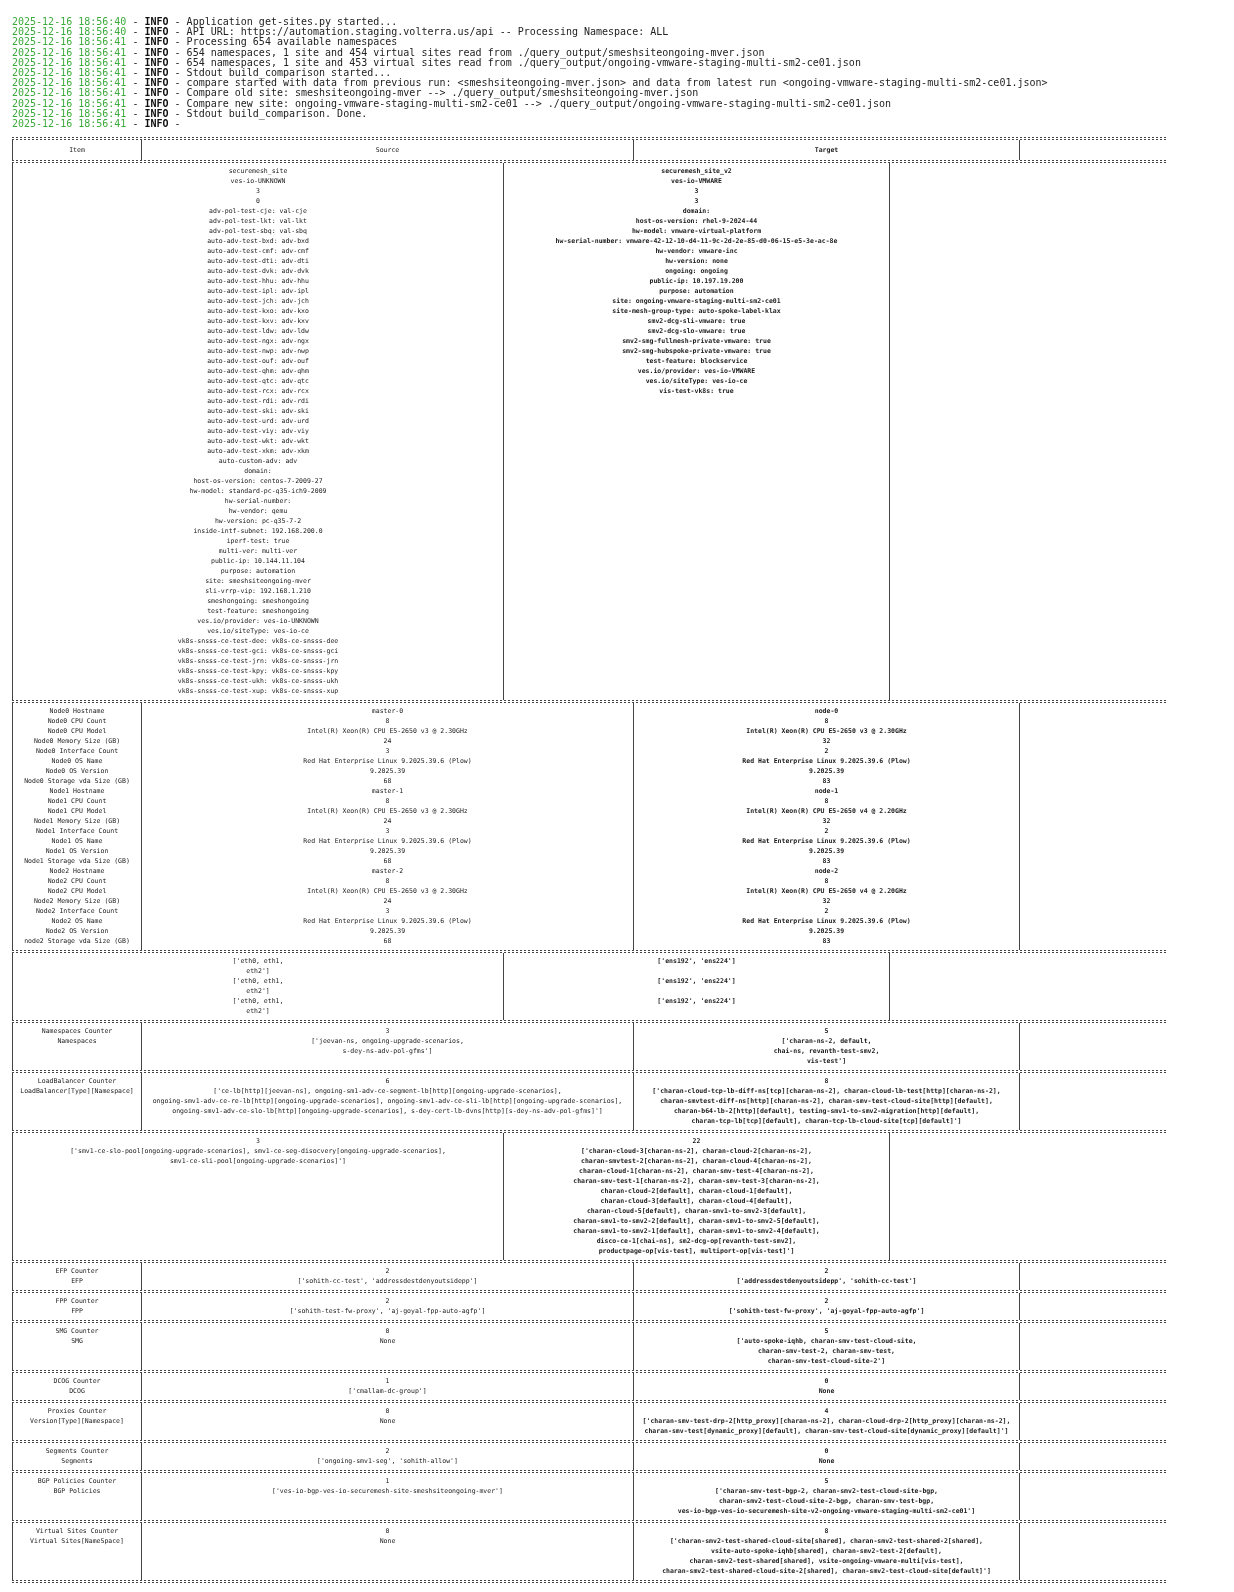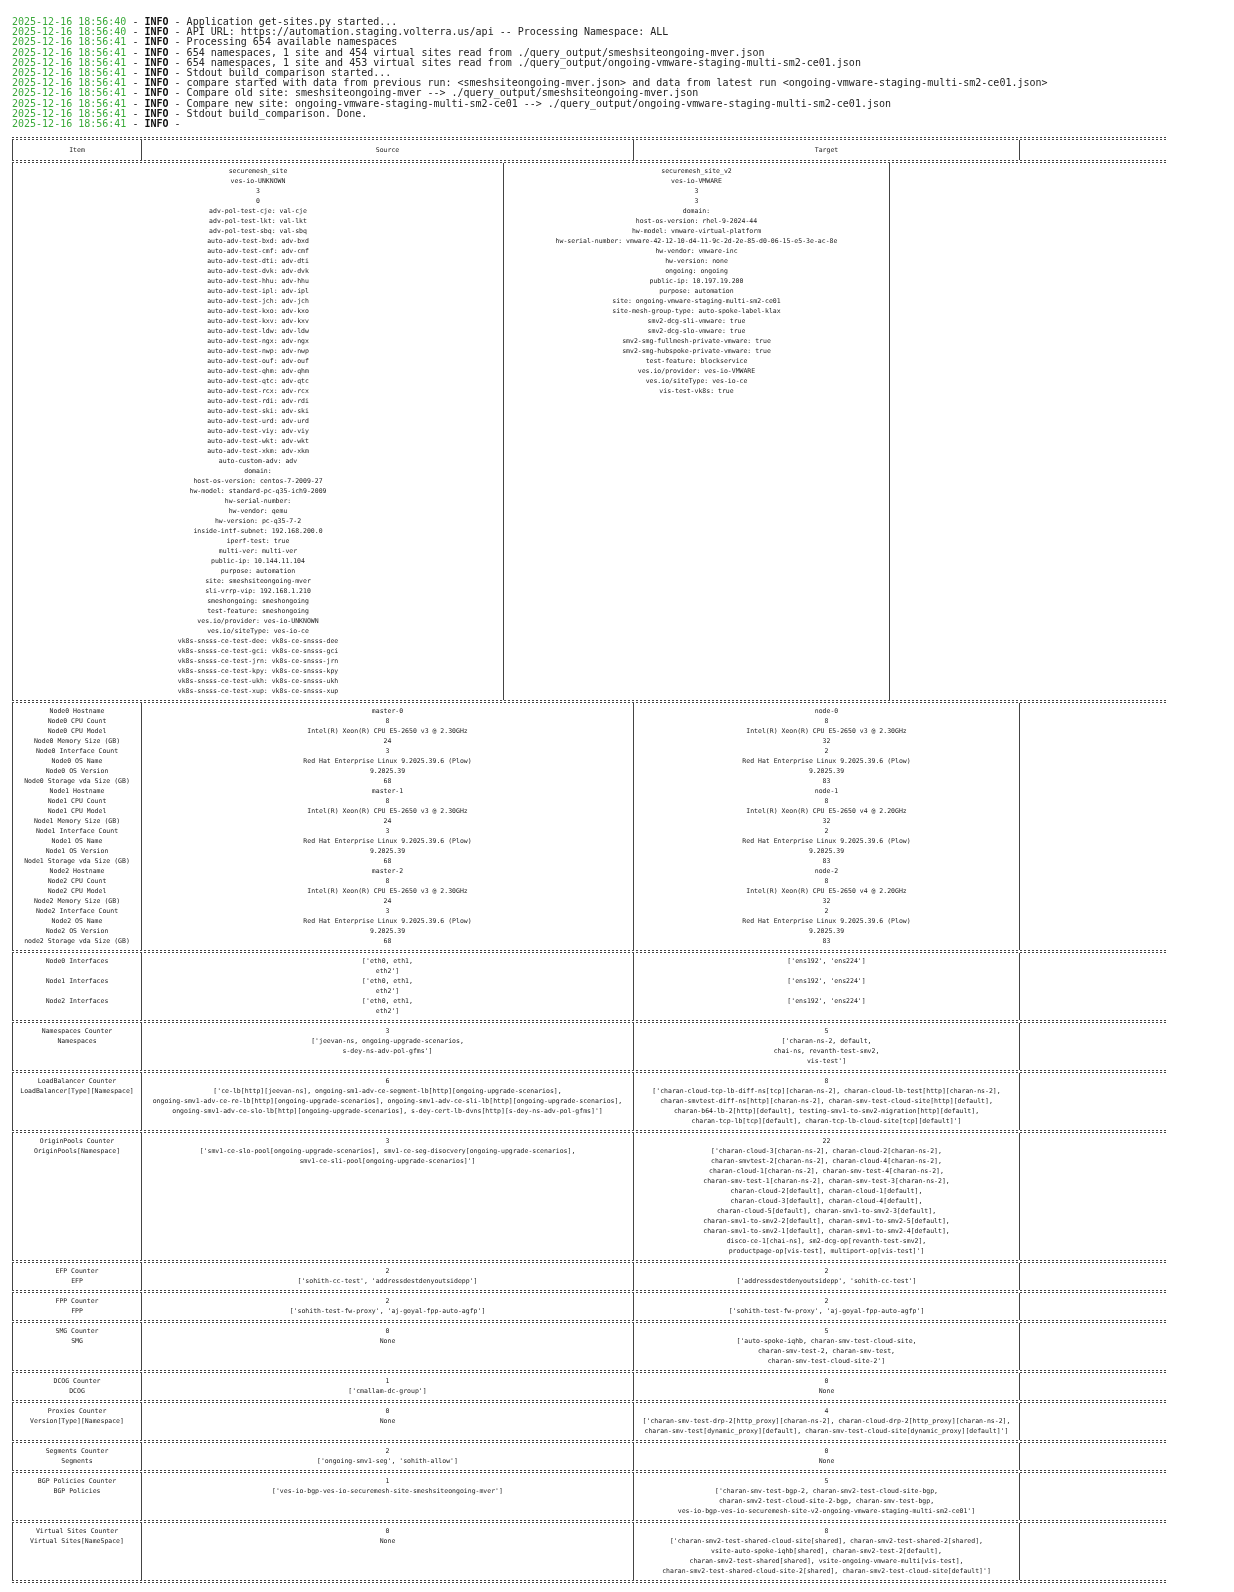--- a/index.html
+++ b/index.html
@@ -15,21 +15,21 @@
        background-image:repeating-linear-gradient(to right,#444 0 2px,transparent 2px 4px),
                         repeating-linear-gradient(to right,#444 0 2px,transparent 2px 4px);
        background-size:100% 1px,100% 1px;
        background-position:0 0,0 2px;
        background-repeat:no-repeat,no-repeat;}
   .trow{display:flex;align-items:stretch;}
   .cell{white-space:pre;text-align:center;padding:3px 2px 4px 2px;box-sizing:border-box;border-right:1px solid #444;}
   .trow .cell:first-child{border-left:1px solid #444;}
   .cell.item{width:130px;}
   .cell.source{width:492px;}
-  .cell.target{width:386px;}
+  .cell.target{width:386px;font-weight:bold;}
   .hdr .cell{padding:5px 2px 5px 2px;}
   
   .bottom{padding-left:24px;margin-top:11px;font-size:10px;line-height:10.2px;white-space:pre;text-align:right;}
   .prompt{padding-left:12px;margin-top:1px;font-size:10px;line-height:11px;white-space:pre;}
 </style>
 </head>
 <body>
 
 <div class="logs" id="top-logs"><div><span class="log-ts">2025-12-16 18:56:40</span><span class="log-msg"> - </span><span class="log-level">INFO</span><span class="log-msg"> - </span><span class="log-msg">Application get-sites.py started...</span></div><div><span class="log-ts">2025-12-16 18:56:40</span><span class="log-msg"> - </span><span class="log-level">INFO</span><span class="log-msg"> - </span><span class="log-msg">API URL: https://automation.staging.volterra.us/api -- Processing Namespace: ALL</span></div><div><span class="log-ts">2025-12-16 18:56:41</span><span class="log-msg"> - </span><span class="log-level">INFO</span><span class="log-msg"> - </span><span class="log-msg">Processing 654 available namespaces</span></div><div><span class="log-ts">2025-12-16 18:56:41</span><span class="log-msg"> - </span><span class="log-level">INFO</span><span class="log-msg"> - </span><span class="log-msg">654 namespaces, 1 site and 454 virtual sites read from ./query_output/smeshsiteongoing-mver.json</span></div><div><span class="log-ts">2025-12-16 18:56:41</span><span class="log-msg"> - </span><span class="log-level">INFO</span><span class="log-msg"> - </span><span class="log-msg">654 namespaces, 1 site and 453 virtual sites read from ./query_output/ongoing-vmware-staging-multi-sm2-ce01.json</span></div><div><span class="log-ts">2025-12-16 18:56:41</span><span class="log-msg"> - </span><span class="log-level">INFO</span><span class="log-msg"> - </span><span class="log-msg">Stdout build_comparison started...</span></div><div><span class="log-ts">2025-12-16 18:56:41</span><span class="log-msg"> - </span><span class="log-level">INFO</span><span class="log-msg"> - </span><span class="log-msg">compare started with data from previous run: &lt;smeshsiteongoing-mver.json&gt; and data from latest run &lt;ongoing-vmware-staging-multi-sm2-ce01.json&gt;</span></div><div><span class="log-ts">2025-12-16 18:56:41</span><span class="log-msg"> - </span><span class="log-level">INFO</span><span class="log-msg"> - </span><span class="log-msg">Compare old site: smeshsiteongoing-mver --&gt; ./query_output/smeshsiteongoing-mver.json</span></div><div><span class="log-ts">2025-12-16 18:56:41</span><span class="log-msg"> - </span><span class="log-level">INFO</span><span class="log-msg"> - </span><span class="log-msg">Compare new site: ongoing-vmware-staging-multi-sm2-ce01 --&gt; ./query_output/ongoing-vmware-staging-multi-sm2-ce01.json</span></div><div><span class="log-ts">2025-12-16 18:56:41</span><span class="log-msg"> - </span><span class="log-level">INFO</span><span class="log-msg"> - </span><span class="log-msg">Stdout build_comparison. Done.</span></div><div><span class="log-ts">2025-12-16 18:56:41</span><span class="log-msg"> - </span><span class="log-level">INFO</span><span class="log-msg"> - </span><span class="log-msg"></span></div></div>
 
@@ -190,25 +190,20 @@
 8
 Intel(R) Xeon(R) CPU E5-2650 v4 @ 2.20GHz
 32
 2
 Red Hat Enterprise Linux 9.2025.39.6 (Plow)
 9.2025.39
 83</div>
       </div>
       <div class="sep"></div>
       <div class="trow">
-        <div class="cell item">Node0 Interfaces
-
-Node1 Interfaces
-
-Node2 Interfaces</div>
         <div class="cell source">['eth0, eth1,
 eth2']
 ['eth0, eth1,
 eth2']
 ['eth0, eth1,
 eth2']</div>
         <div class="cell target">['ens192', 'ens224']
 
 ['ens192', 'ens224']
 
@@ -235,22 +230,20 @@
 ongoing-smv1-adv-ce-re-lb[http][ongoing-upgrade-scenarios], ongoing-smv1-adv-ce-sli-lb[http][ongoing-upgrade-scenarios],
 ongoing-smv1-adv-ce-slo-lb[http][ongoing-upgrade-scenarios], s-dey-cert-lb-dvns[http][s-dey-ns-adv-pol-gfms]']</div>
         <div class="cell target">8
 ['charan-cloud-tcp-lb-diff-ns[tcp][charan-ns-2], charan-cloud-lb-test[http][charan-ns-2],
 charan-smvtest-diff-ns[http][charan-ns-2], charan-smv-test-cloud-site[http][default],
 charan-b64-lb-2[http][default], testing-smv1-to-smv2-migration[http][default],
 charan-tcp-lb[tcp][default], charan-tcp-lb-cloud-site[tcp][default]']</div>
       </div>
       <div class="sep"></div>
       <div class="trow">
-        <div class="cell item">OriginPools Counter
-OriginPools[Namespace]</div>
         <div class="cell source">3
 ['smv1-ce-slo-pool[ongoing-upgrade-scenarios], smv1-ce-seg-disocvery[ongoing-upgrade-scenarios],
 smv1-ce-sli-pool[ongoing-upgrade-scenarios]']</div>
         <div class="cell target">22
 ['charan-cloud-3[charan-ns-2], charan-cloud-2[charan-ns-2],
 charan-smvtest-2[charan-ns-2], charan-cloud-4[charan-ns-2],
 charan-cloud-1[charan-ns-2], charan-smv-test-4[charan-ns-2],
 charan-smv-test-1[charan-ns-2], charan-smv-test-3[charan-ns-2],
 charan-cloud-2[default], charan-cloud-1[default],
 charan-cloud-3[default], charan-cloud-4[default],

